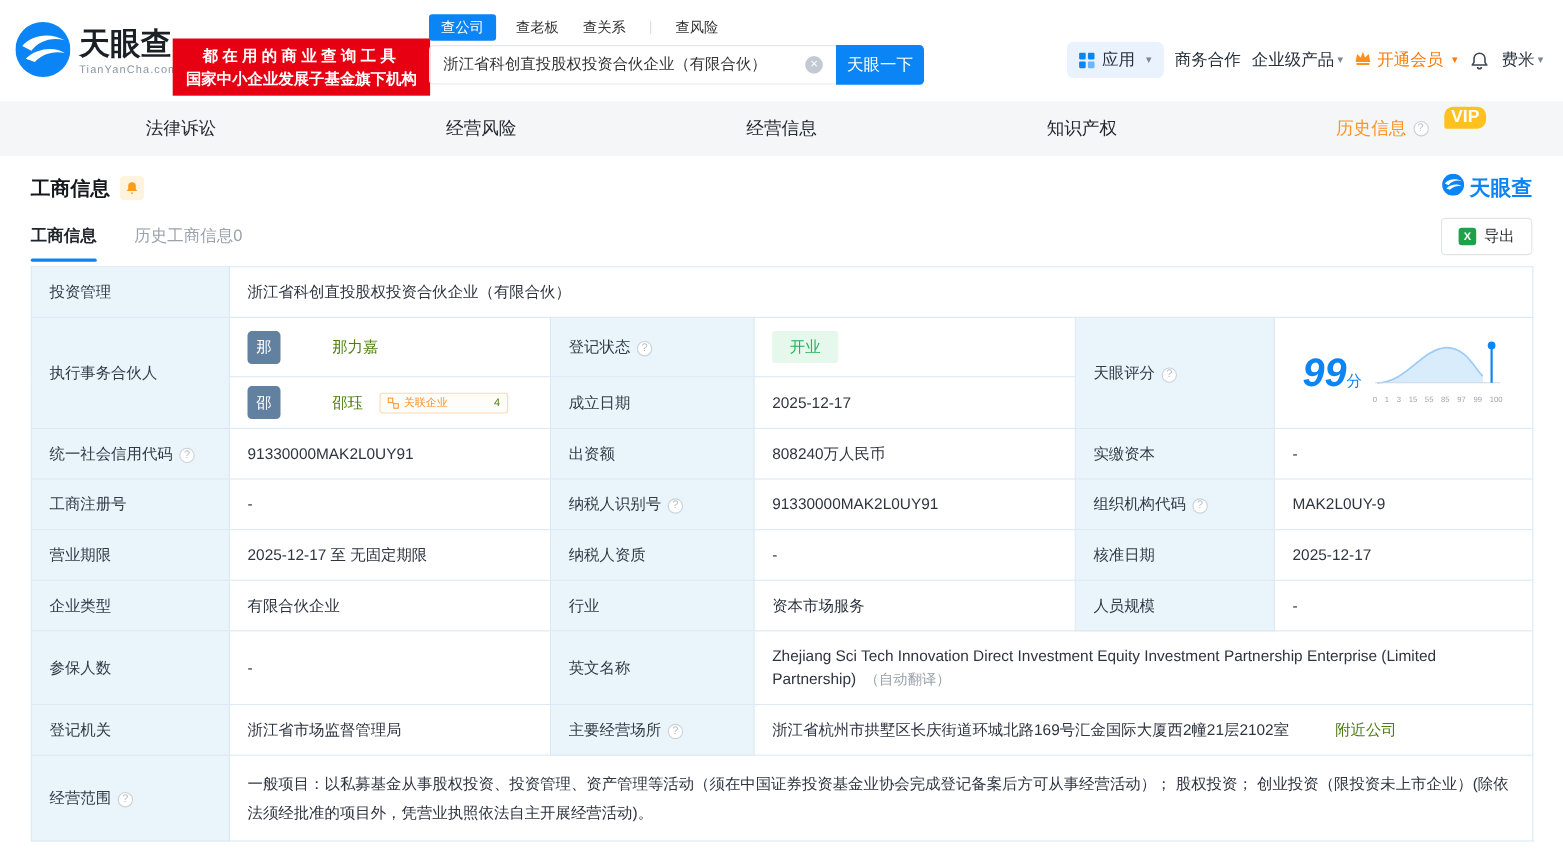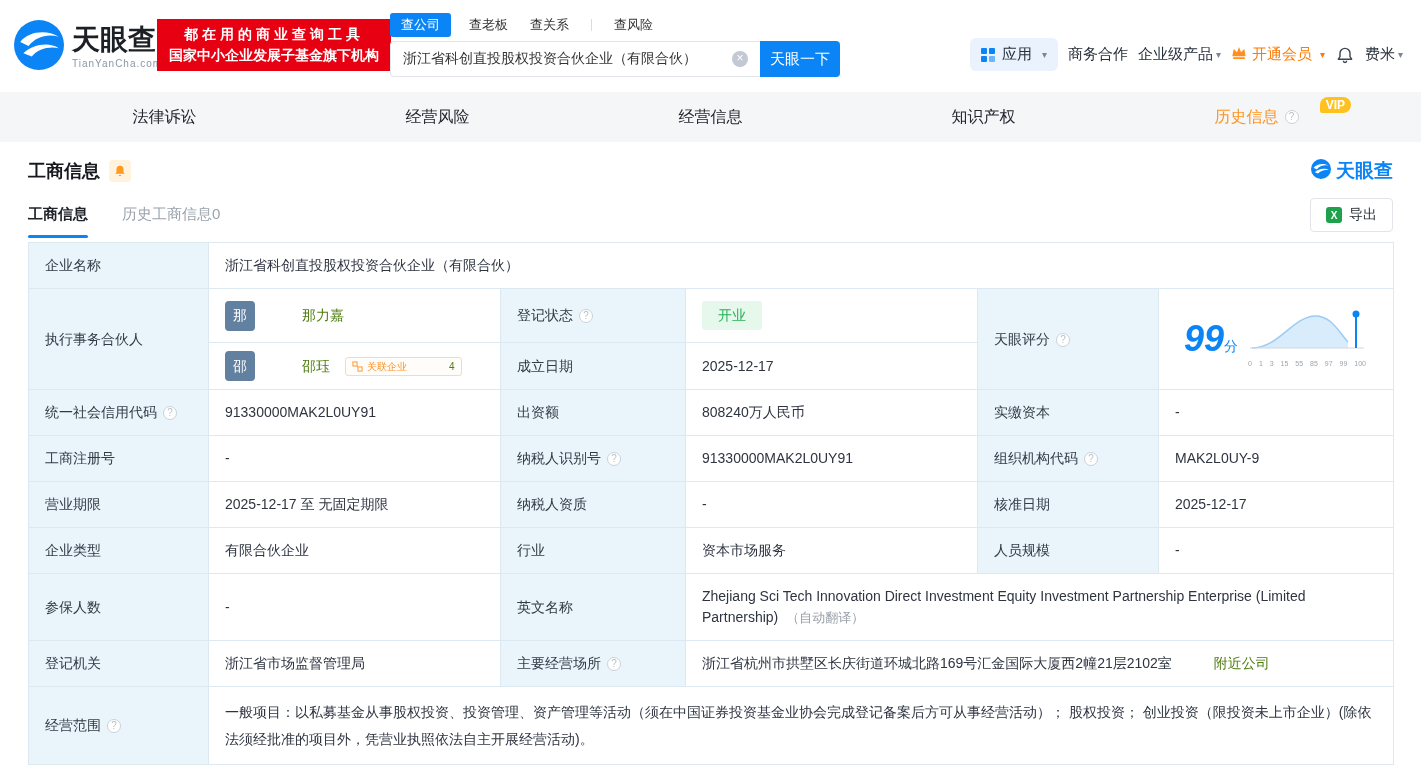--- a/index.html
+++ b/index.html
@@ -5,21 +5,21 @@
   * { margin:0; padding:0; box-sizing:border-box; }
   body {
     width:1421px; height:775px; background:#fff; overflow:hidden;
     font-family:"Liberation Sans","DejaVu Sans",sans-serif; color:#2e3440;
   }
   
   .header { position:relative; height:92px; background:#fff; }
   .logo { position:absolute; left:14px; top:20px; display:flex; align-items:center; gap:8px; cursor:pointer; }
   .logo-cn { font-size:28px; font-weight:700; color:#1b1f26; line-height:1; }
   .logo-en { font-size:10px; color:#8a97a5; letter-spacing:1px; margin-top:4px; }
-  .slogan { position:absolute; left:157px; top:19px; background:#e60012; color:#fff;
+  .slogan { position:absolute; left:157px; top:35px; background:#e60012; color:#fff;
             padding:5px 12px; font-size:14px; font-weight:700; line-height:21px; text-align:center; }
   .slogan .l1 { letter-spacing:4px; }
   .search-wrap { position:absolute; left:390px; top:12px; }
   .search-tabs { display:flex; align-items:center; height:26px; margin-bottom:3px; }
   .search-tab { font-size:13px; color:#333; margin-right:22px; cursor:pointer; }
   .search-tab.active { background:#0b85f5; color:#ffffff; padding:3px 11px; border-radius:3px; margin-right:18px; }
   .tab-divider { width:1px; height:12px; background:#d9dde2; margin-right:22px; }
   .search-box { display:flex; align-items:center; }
   .search-input-wrap { width:370px; height:36px; border:1px solid #e2e6eb; border-right:none;
                        border-radius:4px 0 0 4px; display:flex; align-items:center; padding:0 12px; }
@@ -41,21 +41,21 @@
   .vip-link { color:#ff7a00; display:flex; gap:5px; align-items:center; cursor:pointer; }
   .vip-link .caret { color:#ff7a00; }
   .bell-btn { cursor:pointer; display:flex; align-items:center; }
   
   .main-nav { display:flex; background:#f4f6f8; height:50px; padding:0 28px; }
   .main-tab { flex:1; display:flex; align-items:center; justify-content:center; font-size:16px;
               color:#23272e; position:relative; cursor:pointer; }
   .main-tab.active { background:#fff; color:#0b85f5; font-weight:700; box-shadow:inset 0 -2px 0 #0b85f5; }
   .tab-count { font-size:12px; color:#0b85f5; margin-left:3px; transform:translateY(-6px); display:inline-block; }
   .main-tab.history { color:#ff9420; }
-  .vip-badge { position:absolute; top:5px; right:42px; background:#ffc11e; color:#fff; font-size:12px;
+  .vip-badge { position:absolute; top:5px; right:42px; background:#ffc11e; color:#fff; font-size:16px;
                font-weight:700; padding:1px 6px; border-radius:8px 8px 8px 2px; }
   .q-icon { display:inline-block; width:14px; height:14px; border:1px solid #ccd2da; border-radius:50%;
             color:#b9c0c9; font-size:10px; line-height:12px; text-align:center; margin-left:6px;
             vertical-align:1px; background:#fff; }
   
   .section-head { display:flex; justify-content:space-between; align-items:center; padding:16px 28px 6px; }
   .sec-left { display:flex; align-items:center; gap:9px; }
   .sec-title { font-size:18px; font-weight:700; color:#15181d; }
   .bell-chip { width:22px; height:22px; background:#fff3dd; border-radius:4px; display:flex;
                align-items:center; justify-content:center; }
@@ -230,21 +230,21 @@
   <colgroup>
     <col style="width:180px">
       <col style="width:292px">
       <col style="width:185px">
     <col style="width:292px">
       <col style="width:181px">
       <col style="width:235px">
   </colgroup>
   <tbody>
       <tr>
-    <td class="lbl">企业名称</td>
+    <td class="lbl">投资管理</td>
     <td colspan="5">浙江省科创直投股权投资合伙企业（有限合伙）</td>
   </tr>
   <tr>
     <td class="lbl" rowspan="2">执行事务合伙人</td>
     <td class="partner-cell">
       <span class="partner">
         <span class="avatar">那</span>
         <a class="blue">那力嘉</a>
       </span>
     </td>

